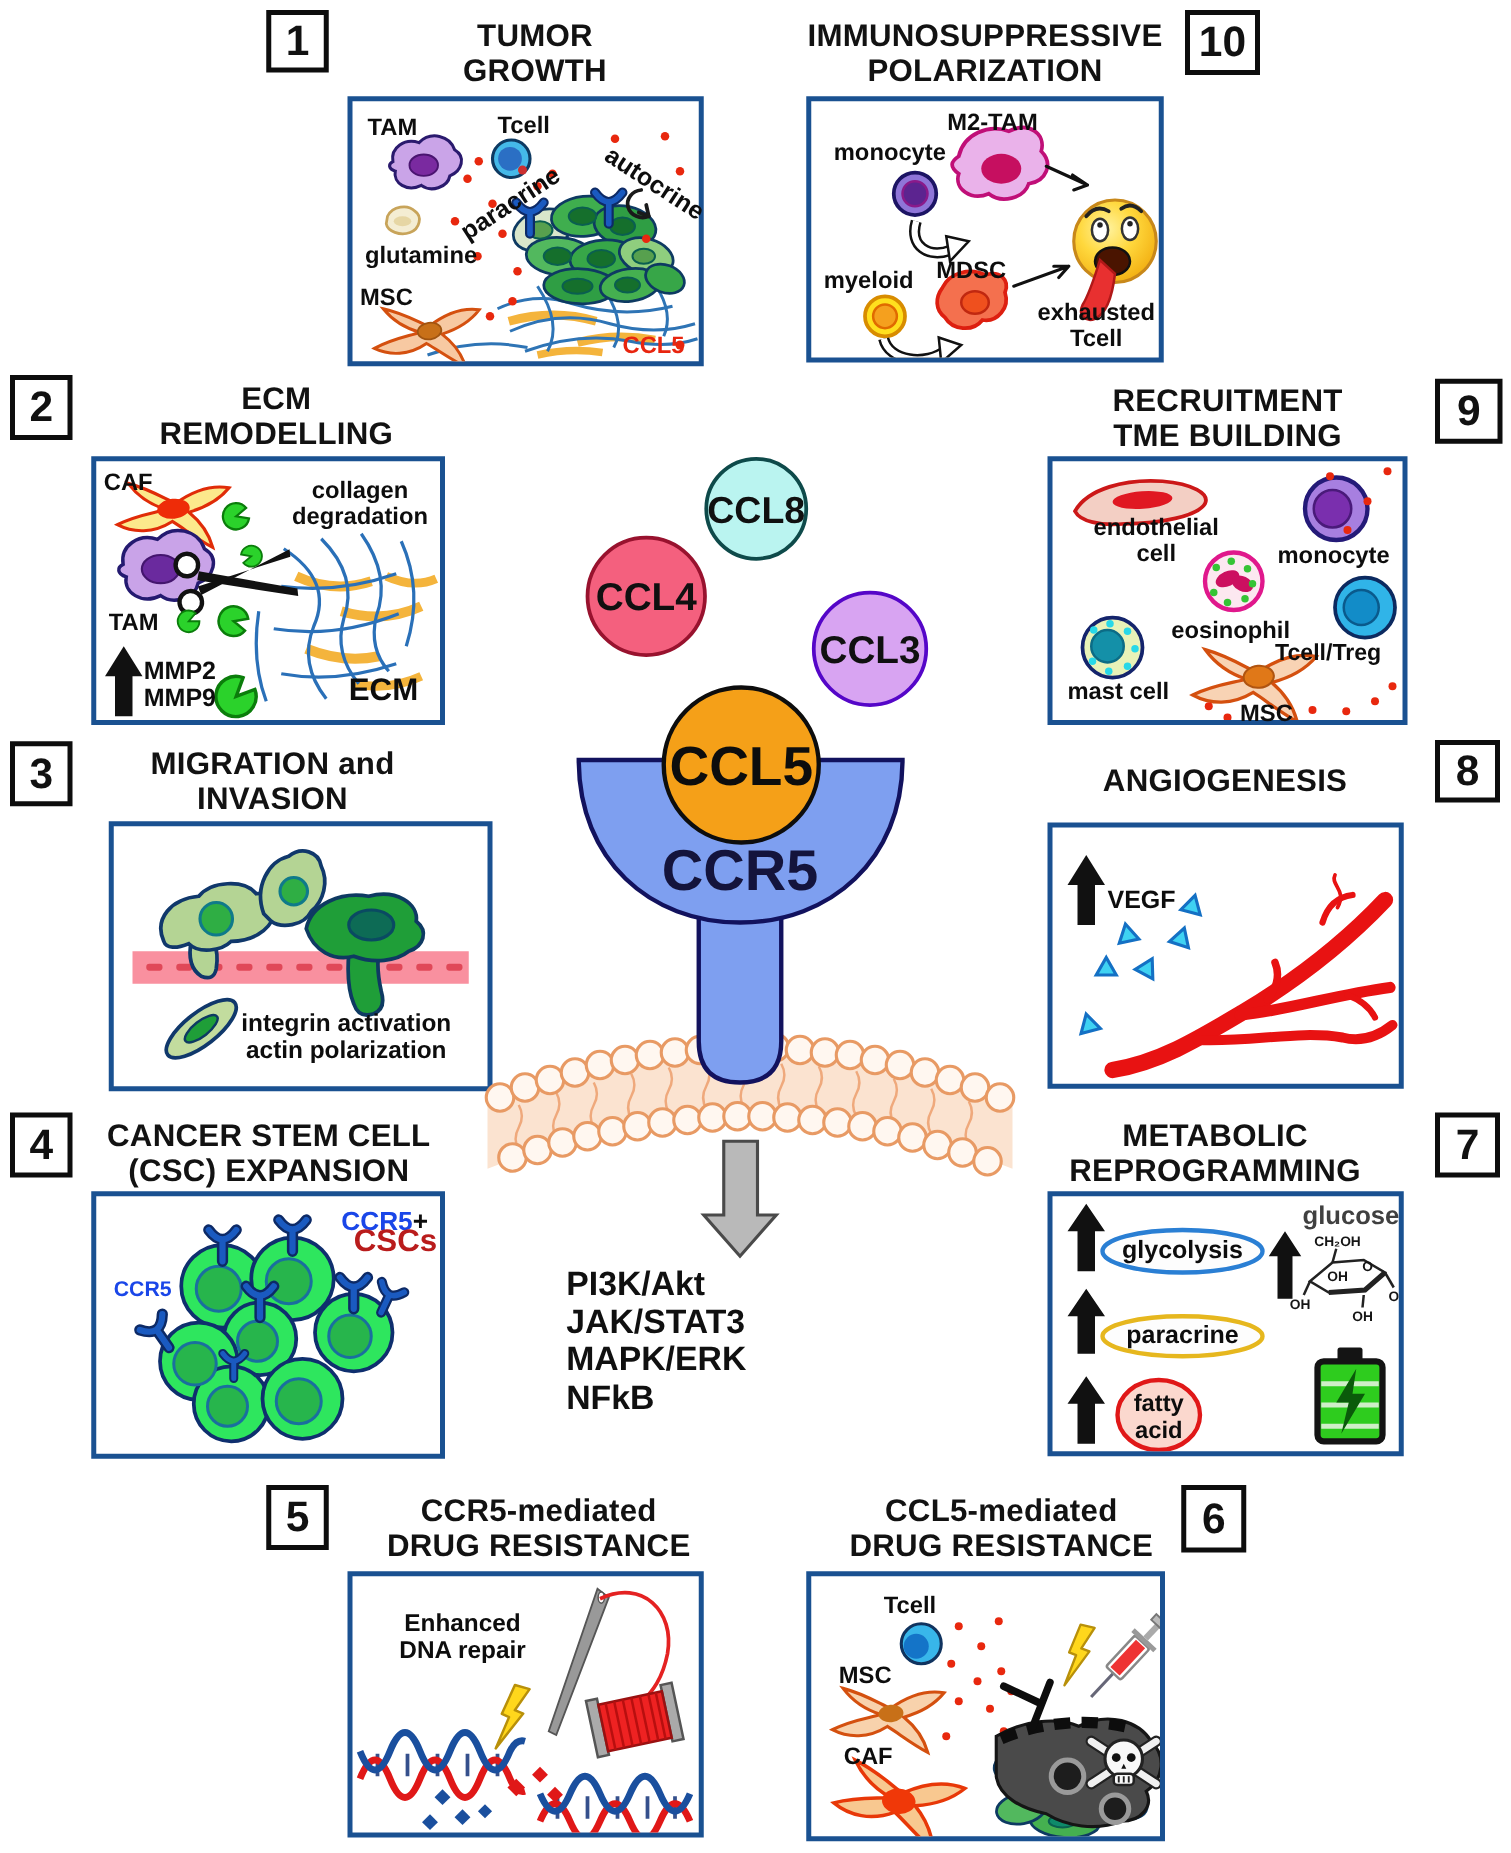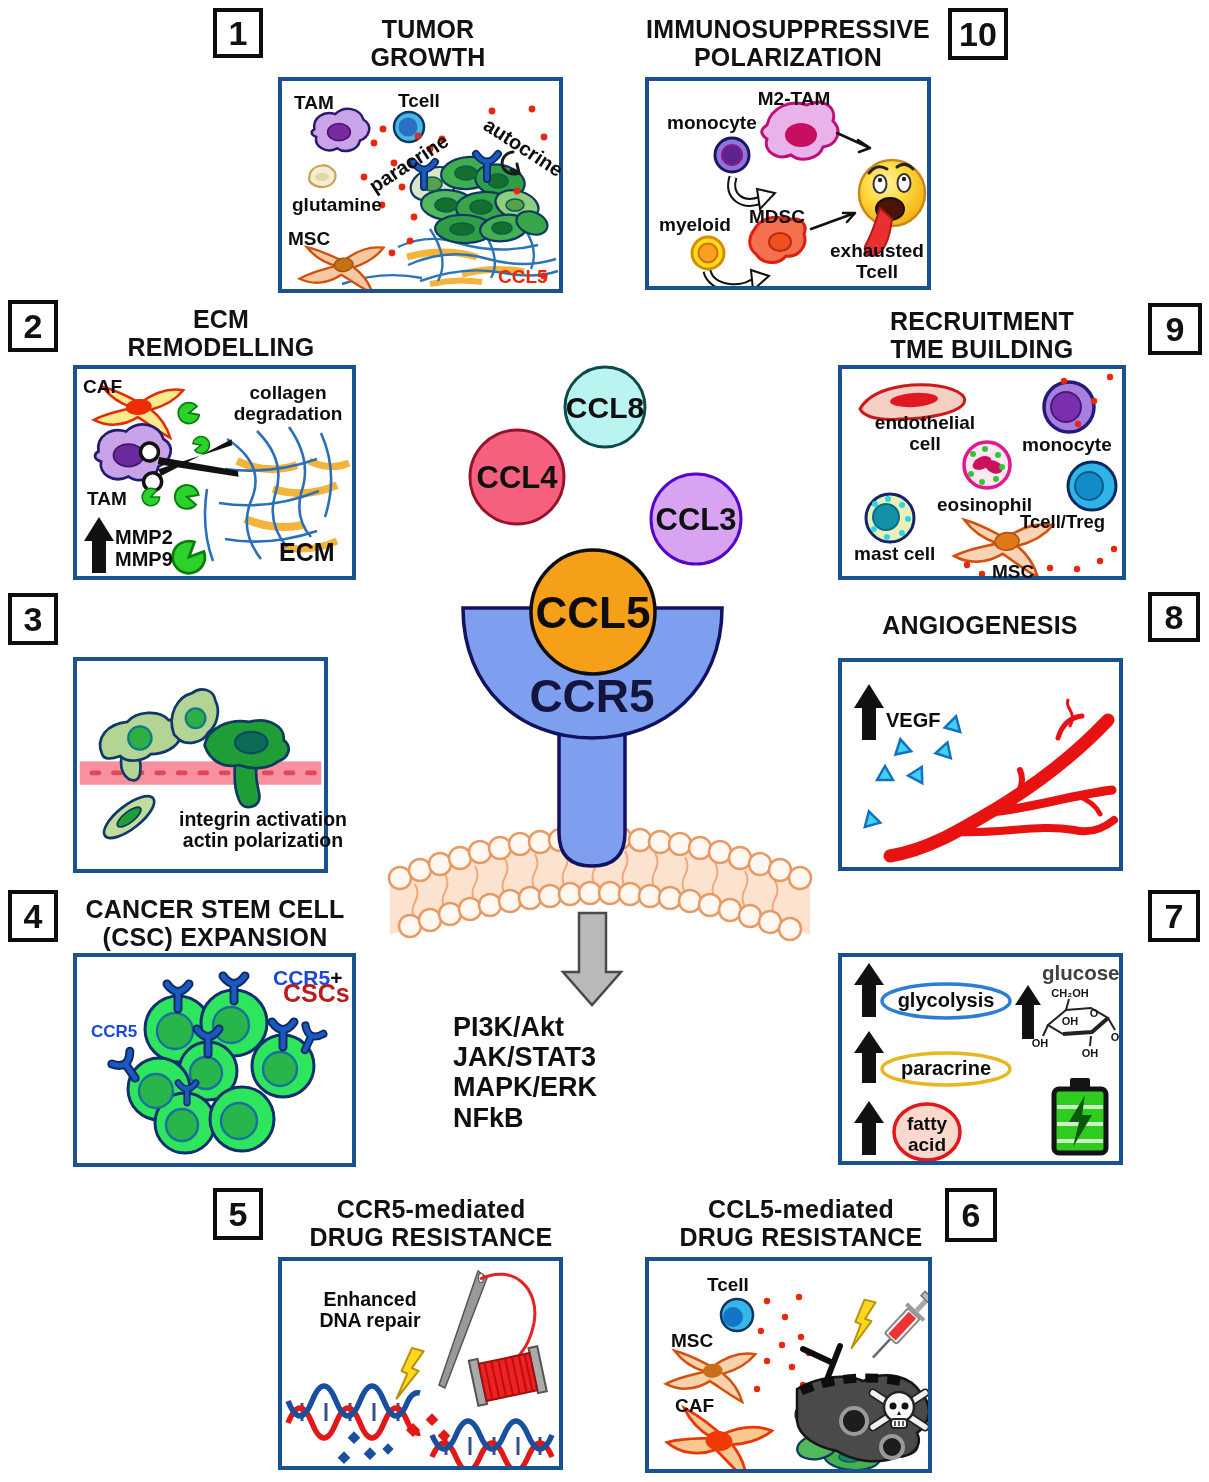--- a/index.html
+++ b/index.html
@@ -36,23 +36,27 @@
   <div class="numbox" style="left:945px;top:1188px;width:52px;height:54px">6</div>
 
   <div class="ptitle" style="left:641px;top:16px;width:294px">IMMUNOSUPPRESSIVE
 POLARIZATION</div>
   <div class="ptitle" style="left:303px;top:16px;width:250px">TUMOR
 GROWTH</div>
   <div class="ptitle" style="left:96px;top:306px;width:250px">ECM
 REMODELLING</div>
   <div class="ptitle" style="left:857px;top:308px;width:250px">RECRUITMENT
 TME BUILDING</div>
+  <div class="ptitle" style="left:93px;top:598px;width:250px">MIGRATION and
+INVASION</div>
   <div class="ptitle" style="left:855px;top:612px;width:250px">ANGIOGENESIS</div>
   <div class="ptitle" style="left:65px;top:896px;width:300px">CANCER STEM CELL
 (CSC) EXPANSION</div>
+  <div class="ptitle" style="left:841px;top:896px;width:262px">METABOLIC
+REPROGRAMMING</div>
   <div class="ptitle" style="left:306px;top:1196px;width:250px">CCR5-mediated
 DRUG RESISTANCE</div>
   <div class="ptitle" style="left:666px;top:1196px;width:270px">CCL5-mediated
 DRUG RESISTANCE</div>
 
   <div class="pbox" style="left:278px;top:77px;width:285px;height:216px">
     <svg class="art" viewBox="0 0 277 208">
       <g fill="none">
         <path d="M125,176 q36,-10 70,0" stroke="#f4b43c" stroke-width="7"></path>
         <path d="M180,193 q30,-8 62,-2" stroke="#f4b43c" stroke-width="7"></path>
@@ -326,21 +330,21 @@
     </svg>
     <span class="lbl" style="left:18px;top:44px;width:130px;text-align:center">endothelial
 cell</span>
     <span class="lbl" style="left:180px;top:66px">monocyte</span>
     <span class="lbl" style="left:95px;top:126px">eosinophil</span>
     <span class="lbl" style="left:178px;top:143px;font-size:18.5px">Tcell/Treg</span>
     <span class="lbl" style="left:12px;top:175px">mast cell</span>
     <span class="lbl" style="left:150px;top:193px">MSC</span>
   </div>
 
-  <div class="pbox" style="left:73px;top:657px;width:255px;height:216px">
+  <div class="pbox" style="left:87px;top:657px;width:307px;height:216px">
     <svg class="art" viewBox="0 0 275 208">
       <g>
         <rect x="3" y="100" width="269" height="26" fill="#f9909f"></rect>
         <g fill="#e04858">
           <rect x="14" y="110" width="13" height="5.5" rx="2.5"></rect>
             <rect x="38" y="110" width="13" height="5.5" rx="2.5"></rect>
           <rect x="62" y="110" width="13" height="5.5" rx="2.5"></rect>
             <rect x="86" y="110" width="13" height="5.5" rx="2.5"></rect>
           <rect x="110" y="110" width="13" height="5.5" rx="2.5"></rect>
             <rect x="134" y="110" width="13" height="5.5" rx="2.5"></rect>

